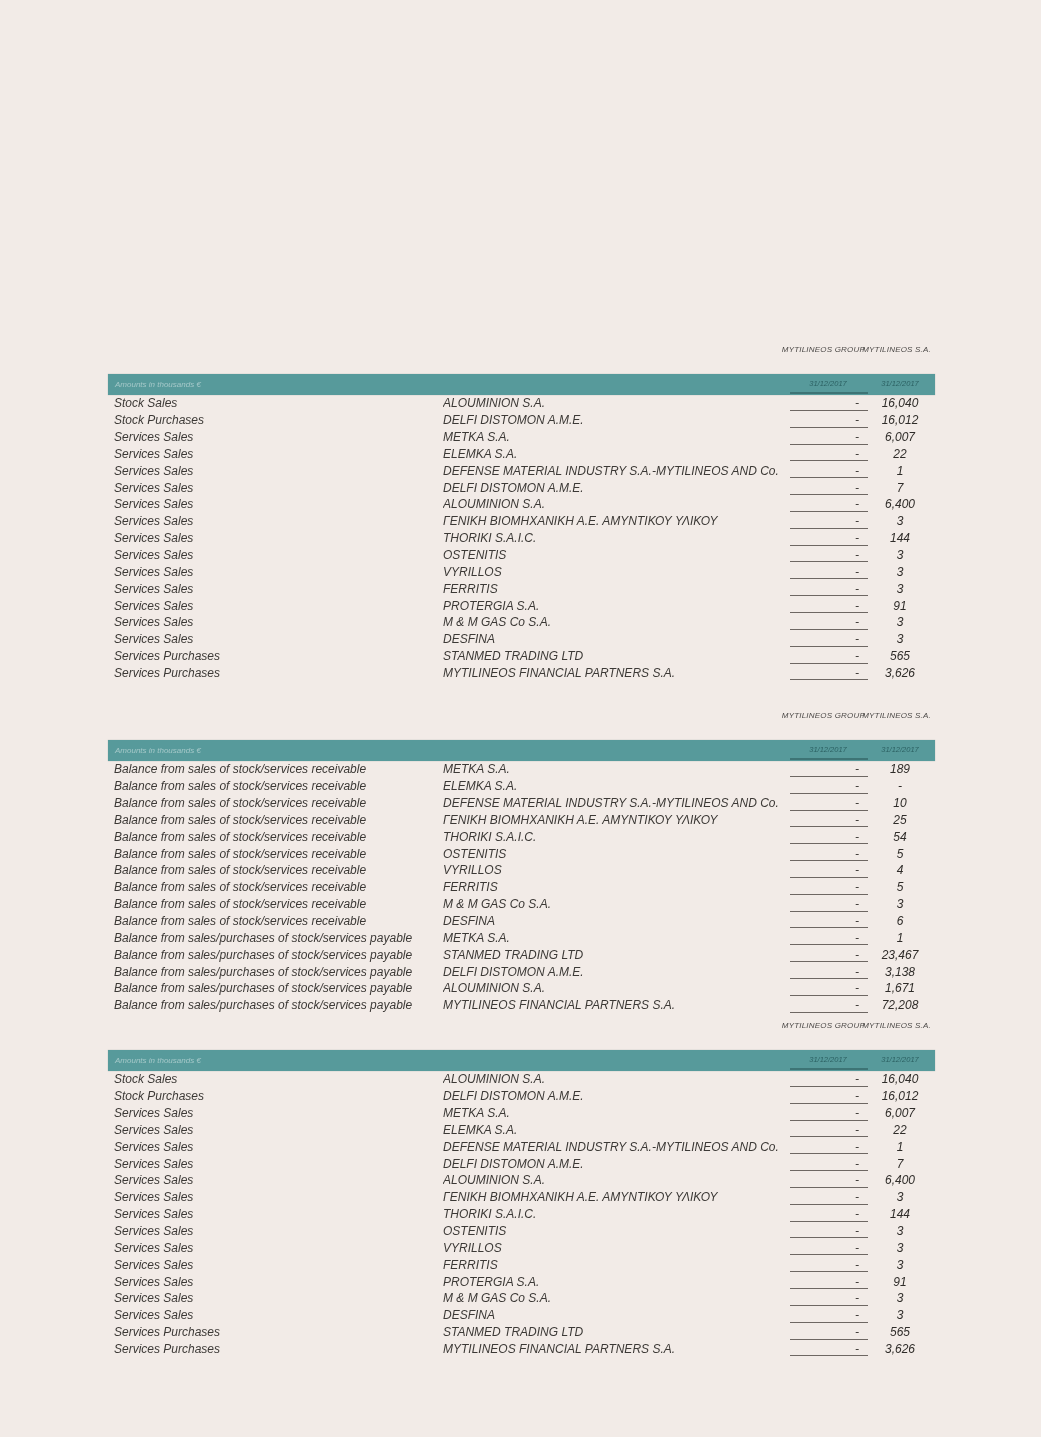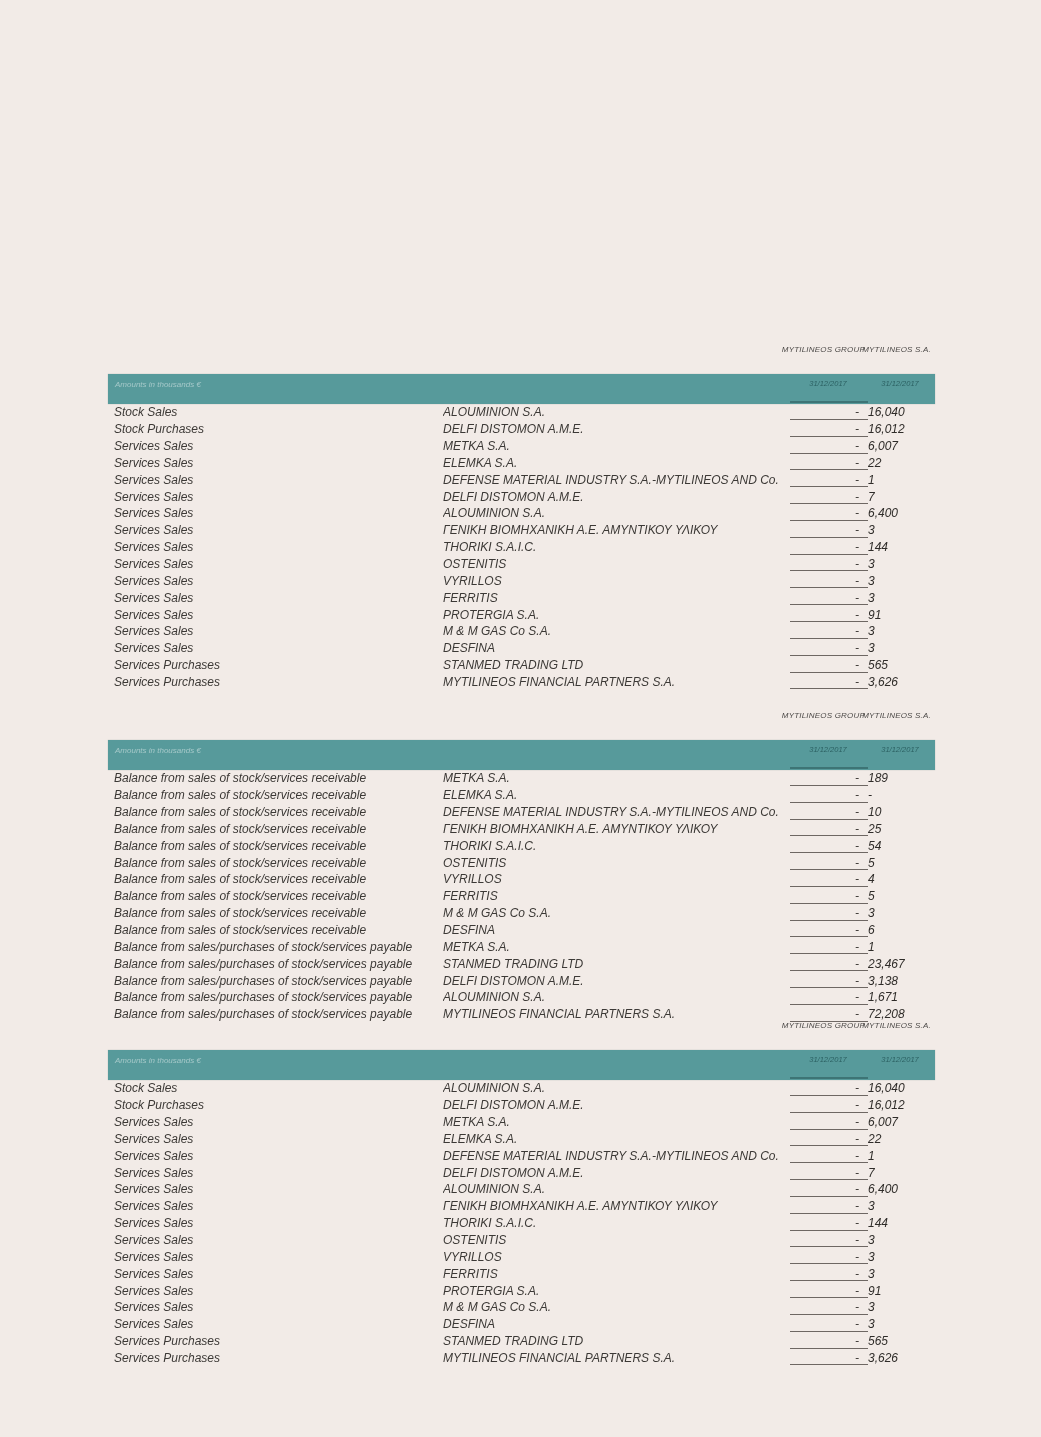--- a/index.html
+++ b/index.html
@@ -11,21 +11,21 @@
     overflow:hidden;
   }
   .tbl { position:absolute; left:108px; width:827px;font-style:italic; }
   .tbl-caption {
     position:relative; height:10px; margin-bottom:19px;
     font-size:8px; color:#4d4a48; letter-spacing:0.2px;
   }
   .cap-group { position:absolute; right:70px; top:0; white-space:nowrap; }
   .cap-company { position:absolute; right:4px; top:0; white-space:nowrap; }
   .bar {
-    position:relative; height:30px; background:#579a9b;
+    position:relative; height:21px; background:#579a9b;
     box-shadow:0 0 1px rgba(60,90,90,0.4);
   }
   .band-label {
     position:absolute; left:7px; top:6px;
     font-size:8px; color:rgba(255,255,255,0.45); white-space:nowrap;
   }
   .date-group {
     position:absolute; left:680px; width:80px; top:5px;
     text-align:center; font-size:7.5px; color:#2c6163;
   }
@@ -52,21 +52,21 @@
   .cell-group {
     width:80px; flex:none; position:relative; height:100%;
     display:flex; align-items:center; justify-content:flex-end;
     padding-right:9px; box-sizing:border-box; color:#45413e;
   }
   .cell-group::after {
     content:""; position:absolute; left:2px; right:0; bottom:1px;
     height:1px; background:#6e6763;
   }
   .cell-company {
-    width:67px; flex:none; text-align:left; padding-right:3px;
+    width:67px; flex:none; text-align:center; padding-right:3px;
     box-sizing:border-box; color:#2f2c29;
   }
 </style>
 </head>
 <body>
 
 <div>
 
   <section class="tbl" style="top:345px;">
     <div class="tbl-caption">

